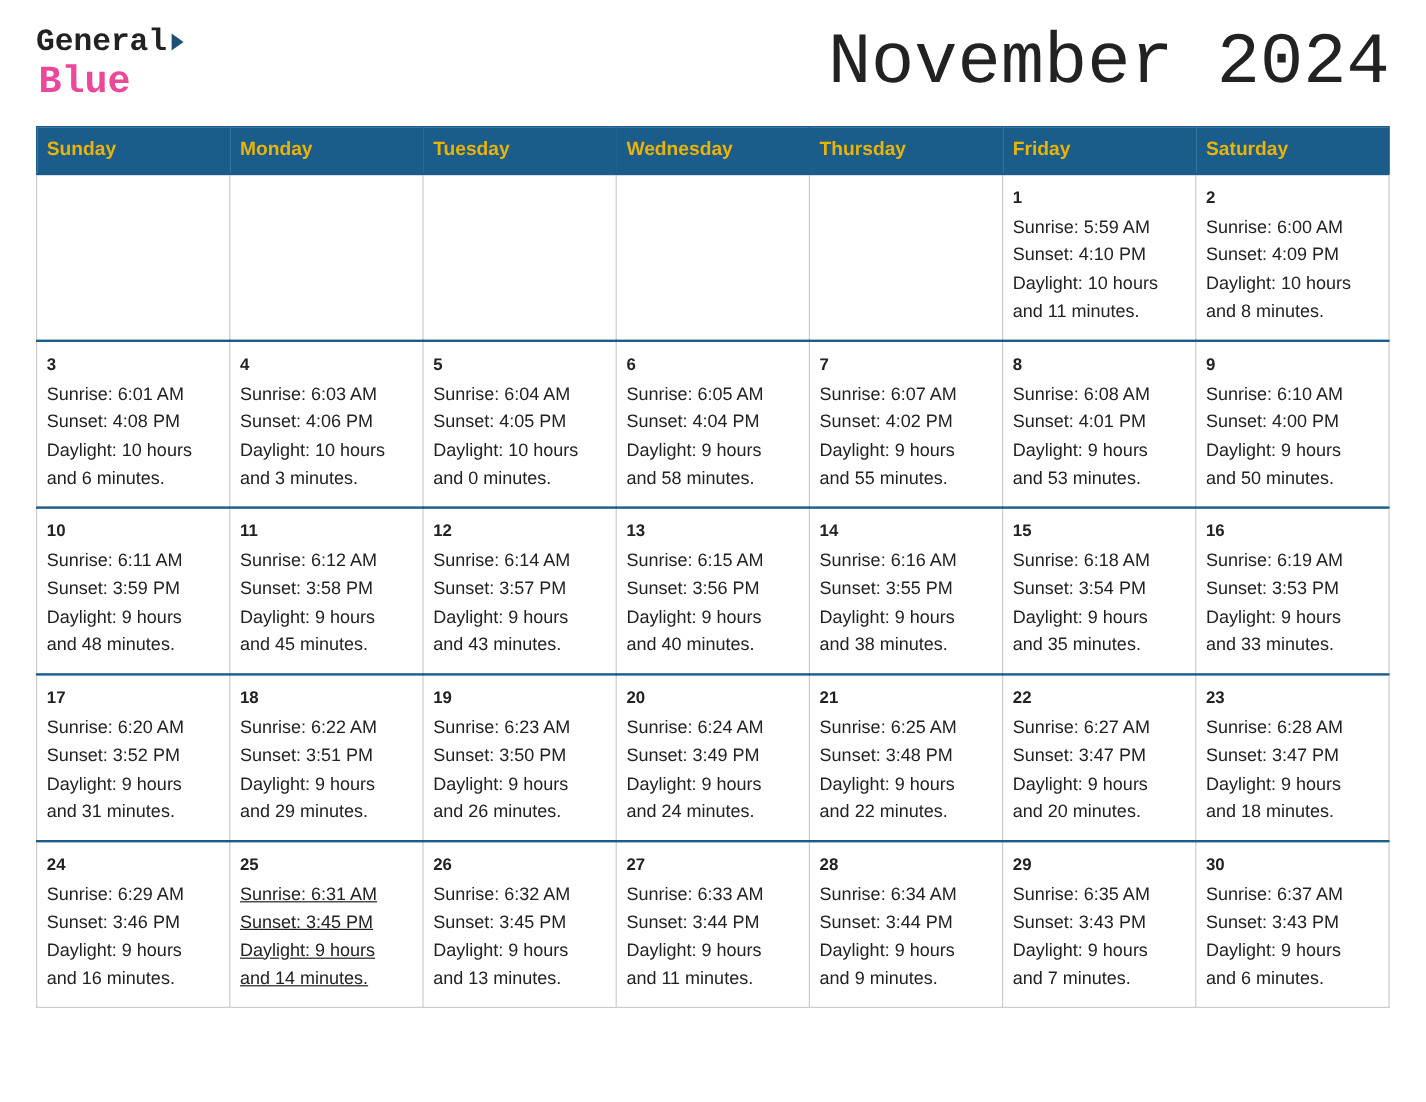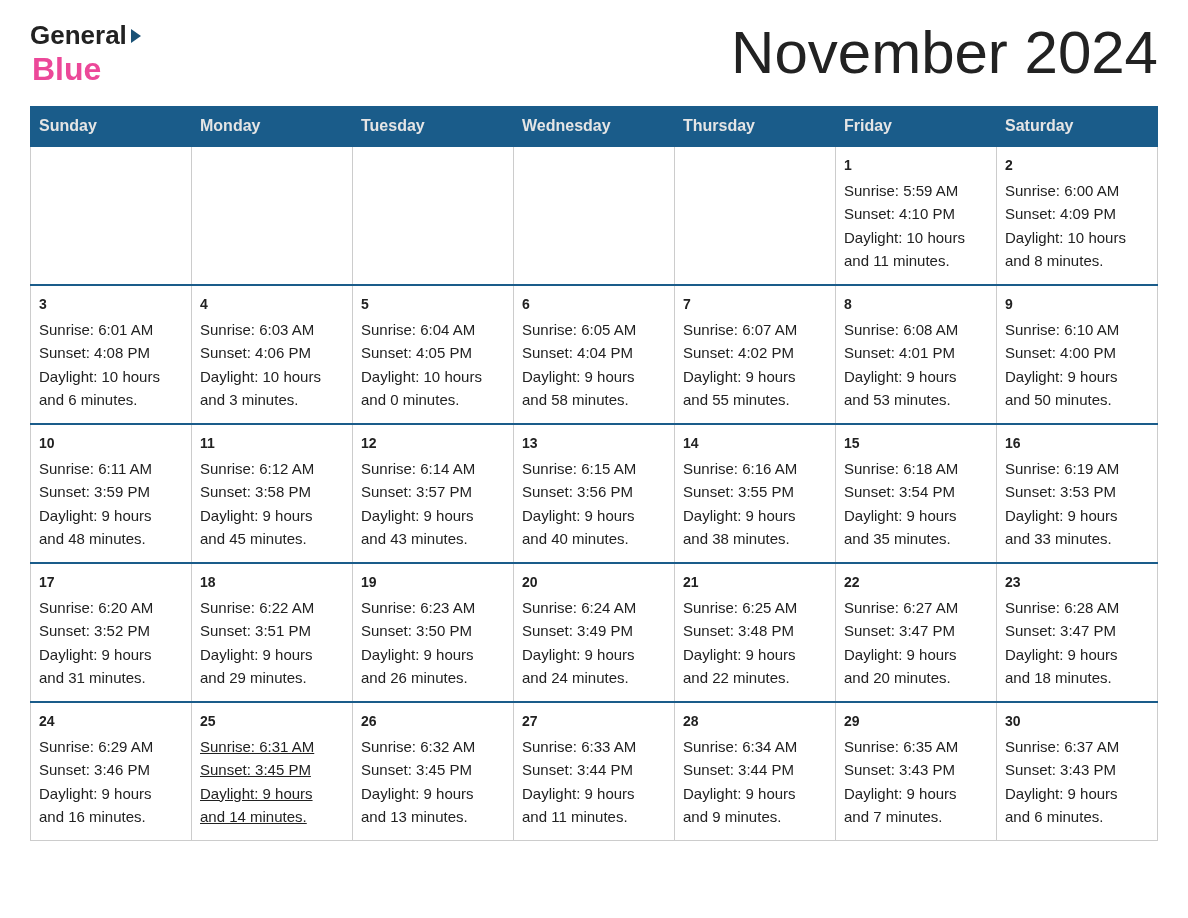--- a/index.html
+++ b/index.html
@@ -9,20 +9,21 @@
       color: #222;
       padding: 20px 30px;
       width: 1188px;
       min-height: 918px;
     }
     .header-area {
       display: flex;
       justify-content: space-between;
       align-items: flex-start;
       margin-bottom: 18px;
+      font-family: Liberation Mono, monospace;
     }
     .logo {
       display: flex;
       flex-direction: column;
       align-items: flex-start;
     }
     .logo-text {
       font-size: 26px;
       font-weight: bold;
       color: #222;
@@ -56,21 +57,21 @@
       color: #444;
       margin-top: 6px;
     }
     table {
       width: 100%;
       border-collapse: collapse;
       table-layout: fixed;
     }
     thead tr th {
       background-color: #1a5c8a;
-      color: #e5e5e5;
+      color: #eab308;
       font-size: 16px;
       font-weight: bold;
       padding: 10px 8px;
       text-align: left;
       border: 1px solid #1a5c8a;
     }
     tbody tr {
       border-top: 2px solid #1a5c8a;
     }
     tbody tr td {

